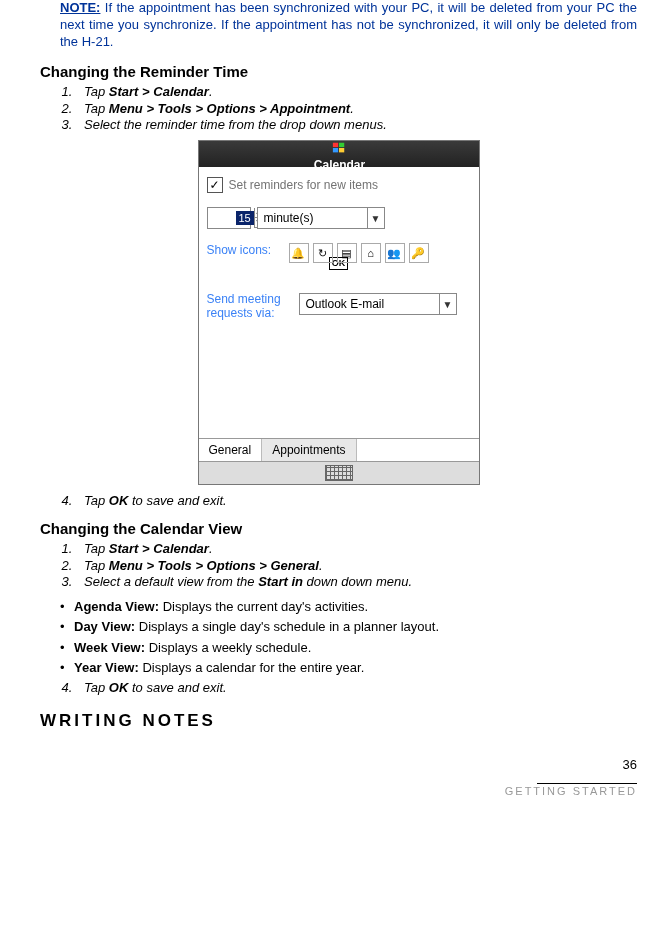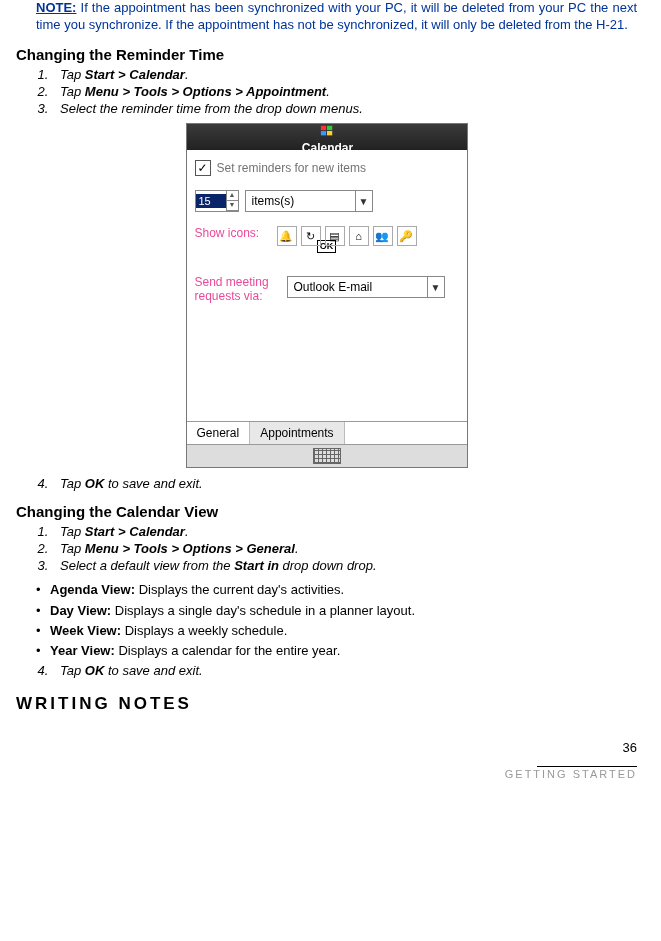--- a/index.html
+++ b/index.html
@@ -5,21 +5,21 @@
   body {
     margin: 0;
     padding: 0;
     font-family: Arial, Helvetica, sans-serif;
     font-size: 13px;
     color: #000;
     width: 661px;
     background: #fff;
   }
   .page {
-    padding: 0 24px 14px 16px;
+    padding: 0 24px 14px 40px;
   }
   .note {
     color: #003399;
     font-size: 13px;
     line-height: 1.3;
     text-align: justify;
     margin-bottom: 12px;
     padding-left: 20px;
   }
   .note strong { font-weight: bold; text-decoration: underline;}
@@ -121,41 +121,41 @@
   .row{display:flex;align-items:center;margin-bottom:14px;gap:6px;}
   .checkbox{
     width:14px;height:14px;border:1px solid #555;display:inline-flex;
     align-items:center;justify-content:center;font-size:12px;color:#000;
   }
   .numbox{
     width:42px;height:20px;border:1px solid #888;background:#fff;
     display:flex;align-items:center;
   }
   .numbox .val{
-    flex:1;background:#0a246a;color:#fff;font-size:11px;padding:1px 3px;
+    flex:1;background:#0a246a;color:#fff;font-size:11px;padding:1px 3px;margin-left:28px;
   }
   .numbox .spin{
     width:12px;display:flex;flex-direction:column;
   }
   .numbox .spin span{
     height:9px;border-left:1px solid #888;border-bottom:1px solid #888;
     font-size:7px;text-align:center;line-height:8px;color:#555;
   }
   .combo{
     height:20px;border:1px solid #888;background:#fff;display:flex;align-items:center;
     padding-left:6px;position:relative;
   }
   .combo .arrow{
     width:16px;border-left:1px solid #888;text-align:center;font-size:10px;color:#333;
     height:100%;display:flex;align-items:center;justify-content:center;
     position:absolute;right:0;top:0;
   }
   .icons-row{display:flex;gap:4px;margin-bottom:16px;align-items:center;}
   .mini-icon{width:18px;height:18px;border:1px solid #aaa;display:inline-flex;align-items:center;justify-content:center;font-size:11px;}
-  .label{color:#ec4899;font-size:12px;}
+  .label{color:#3b82f6;font-size:12px;}
   .tabs-bottom{
     display:flex;border-top:1px solid #999;margin-top:100px;
   }
   .tab{
     padding:4px 10px;font-size:12px;border-right:1px solid #bbb;
     background:#e8e8e8;
   }
   .tab.active{background:#fff;}
   .sip-bar{
     background:#ddd;height:22px;border-top:1px solid #999;text-align:center;
@@ -209,21 +209,21 @@
         </div>
         <div class="row">
           <span class="numbox">
             <span class="val">15</span>
             <span class="spin">
                 <span>▲</span>
                 <span>▼</span>
               </span>
           </span>
           <span class="combo" style="width:120px">
-            <span>items(s)</span>
+            <span>minute(s)</span>
             <span class="arrow">▼</span>
           </span>
         </div>
         <div class="row" style="align-items:flex-start">
           <span class="label" style="width:76px">Show icons:</span>
           <span class="icons-row">
             <span class="mini-icon">🔔</span>
             <span class="mini-icon">↻</span>
             <span class="mini-icon">▤</span>
             <span class="mini-icon">⌂</span>
@@ -253,21 +253,21 @@
   </div>
 
   <ol class="steps" start="4">
     <li><span>Tap </span><strong>OK</strong><span> to save and exit.</span></li>
   </ol>
 
   <h2 class="section">Changing the Calendar View</h2>
   <ol class="steps">
     <li><span>Tap </span><strong>Start &gt; Calendar</strong><span>.</span></li>
     <li><span>Tap </span><strong>Menu &gt; Tools &gt; Options &gt; General</strong><span>.</span></li>
-    <li><span>Select a default view from the </span><strong>Start in</strong><span> drop down drop.</span></li>
+    <li><span>Select a default view from the </span><strong>Start in</strong><span> down down menu.</span></li>
   </ol>
   <ul class="bullets">
     <li><strong>Agenda View:</strong><span> Displays the current day's activities.</span></li>
     <li><strong>Day View:</strong><span> Displays a single day's schedule in a planner layout.</span></li>
     <li><strong>Week View:</strong><span> Displays a weekly schedule.</span></li>
     <li><strong>Year View:</strong><span> Displays a calendar for the entire year.</span></li>
   </ul>
   <ol class="steps" start="4">
     <li><span>Tap </span><strong>OK</strong><span> to save and exit.</span></li>
   </ol>

